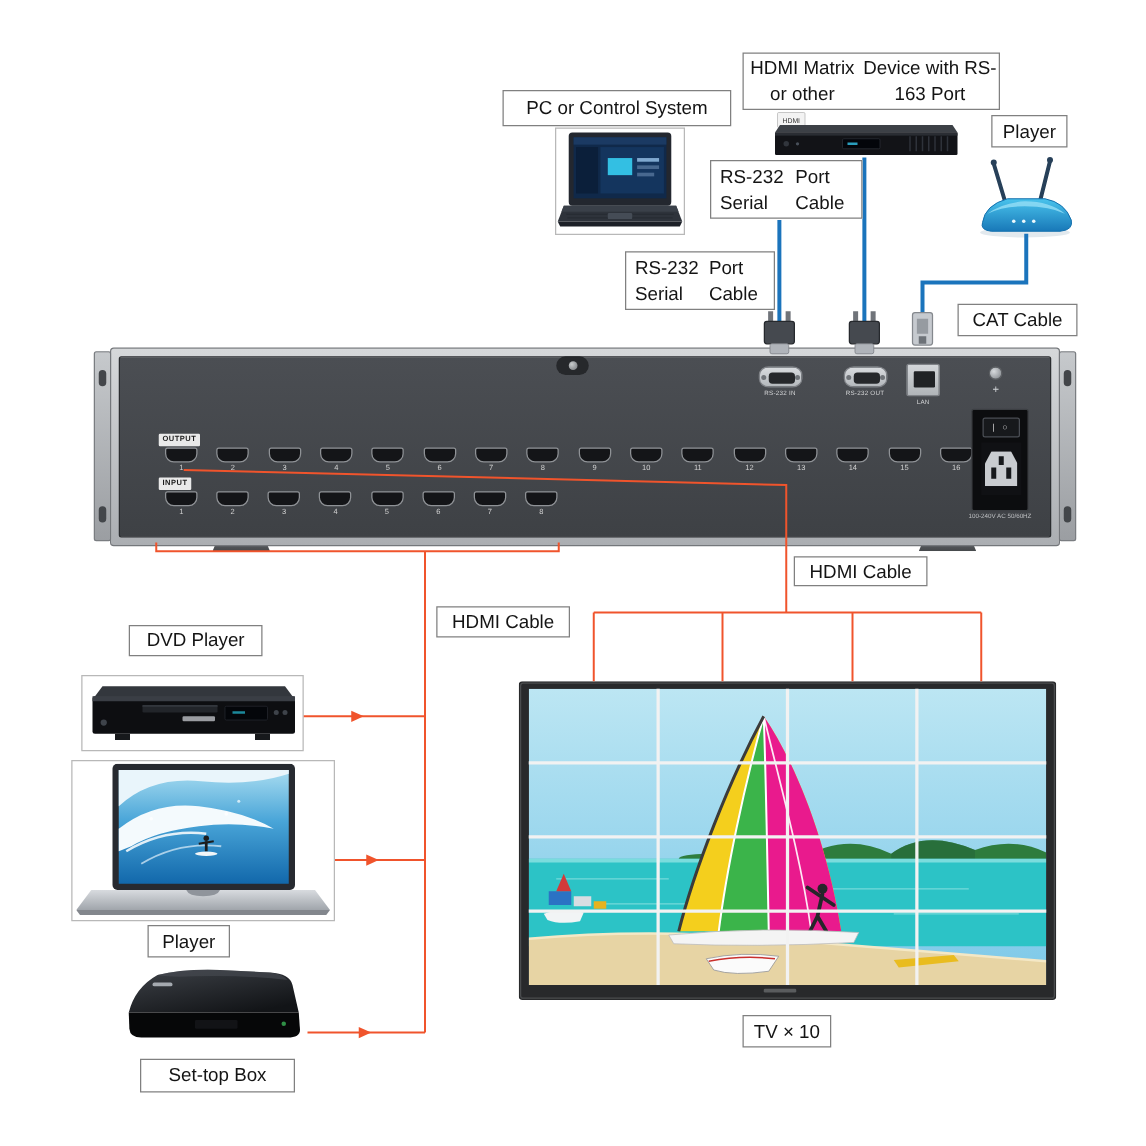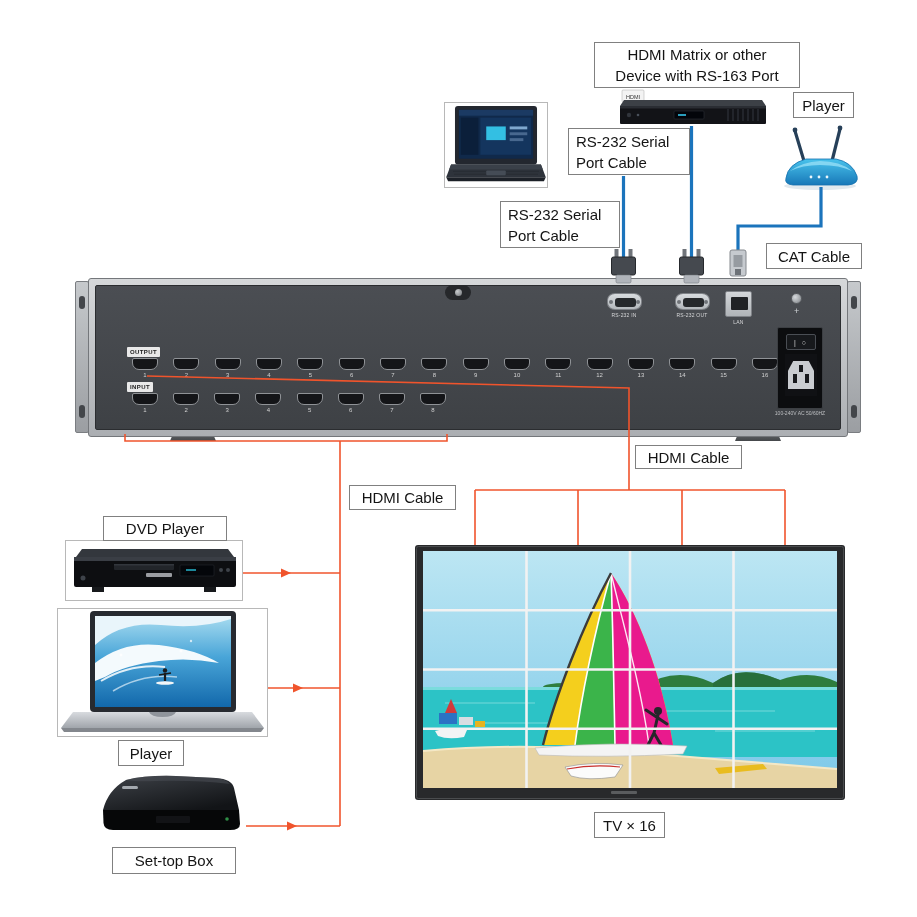--- a/index.html
+++ b/index.html
@@ -3,21 +3,21 @@
 <meta charset="utf-8">
 <style>
   *{margin:0;padding:0;box-sizing:border-box}
   :root{--orange:#F0542C;--blue:#1B74BC}
   body{background:#fff}
   .canvas{position:relative;width:917px;height:917px;background:#fff;font-family:"Liberation Sans",sans-serif;overflow:hidden}
 
   
   .lbl{position:absolute;z-index:20;background:#fff;border:1px solid #808080;color:#141414;
        font-size:15px;display:flex;align-items:center;justify-content:center;text-align:center;line-height:1.4}
-  .lbl.two{flex-direction:column;align-items:flex-start;justify-content:center;padding:2px 7px;text-align:left}
+  .lbl.two{flex-direction:row;align-items:flex-start;justify-content:flex-end;padding:2px 7px;text-align:left}
   .lbl.two.center{align-items:center;text-align:center;padding:2px 0}
 
   
   .imgbox{position:absolute;border:1px solid #b8b8b8;background:#fff;z-index:5}
   .dev{position:absolute;z-index:6}
 
   
   .overlay{position:absolute;left:0;top:0;z-index:15;pointer-events:none}
   .oline{stroke:var(--orange);stroke-width:1.6;fill:none}
   .ohead{fill:var(--orange)}
@@ -54,20 +54,23 @@
   .pwr .sock{position:absolute;left:7px;top:26px;width:32px;height:42px;background:#101114}
   .pwr .iec{position:absolute;left:3px;top:7px;width:26px;height:28px;background:#c9ccd0;clip-path:polygon(20% 0,80% 0,100% 35%,100% 100%,0 100%,0 35%)}
   .pwr .pin{position:absolute;background:#17191c}
   .pwrtext{position:absolute;font-size:5px;color:#bdbfc2;text-align:center;line-height:1}
 </style>
 </head>
 <body>
 
 <div class="canvas">
 
+  <div class="lbl" style="left:402px;top:72px;width:183px;height:29px">
+      <span>PC or Control System</span>
+    </div>
 
   <div class="lbl two center" style="left:594px;top:42px;width:206px;height:46px">
     <span>HDMI Matrix or other</span>
     <span>Device with RS-163 Port</span>
   </div>
 
   <div class="lbl" style="left:793px;top:92px;width:61px;height:26px">
       <span>Player</span>
     </div>
 
@@ -86,34 +89,34 @@
     </div>
 
   <div class="lbl" style="left:635px;top:445px;width:107px;height:24px">
       <span>HDMI Cable</span>
     </div>
 
   <div class="lbl" style="left:349px;top:485px;width:107px;height:25px">
       <span>HDMI Cable</span>
     </div>
 
-  <div class="lbl" style="left:103px;top:516px;width:124px;height:25px">
+  <div class="lbl" style="left:103px;top:500px;width:107px;height:25px">
       <span>DVD Player</span>
     </div>
 
   <div class="lbl" style="left:118px;top:740px;width:66px;height:26px">
       <span>Player</span>
     </div>
 
   <div class="lbl" style="left:112px;top:847px;width:124px;height:27px">
       <span>Set-top Box</span>
     </div>
 
   <div class="lbl" style="left:594px;top:812px;width:71px;height:26px">
-      <span>TV × 16</span>
+      <span>TV × 10</span>
     </div>
 
   <div class="imgbox" style="left:444px;top:102px;width:104px;height:86px">
     <svg class="dev" style="left:0;top:0" width="102" height="84" viewBox="0 0 104 86">
       <rect x="10" y="3" width="84" height="60" rx="3" fill="#23272f"></rect>
       <rect x="14" y="7" width="76" height="50" fill="#10294a"></rect>
       <rect x="14" y="7" width="76" height="6" fill="#1b3a63"></rect>
       <rect x="16" y="15" width="18" height="38" fill="#0b1f3a"></rect>
       <rect x="36" y="15" width="52" height="38" fill="#14355e"></rect>
       <rect x="42" y="24" width="20" height="14" fill="#33bfe3"></rect>

